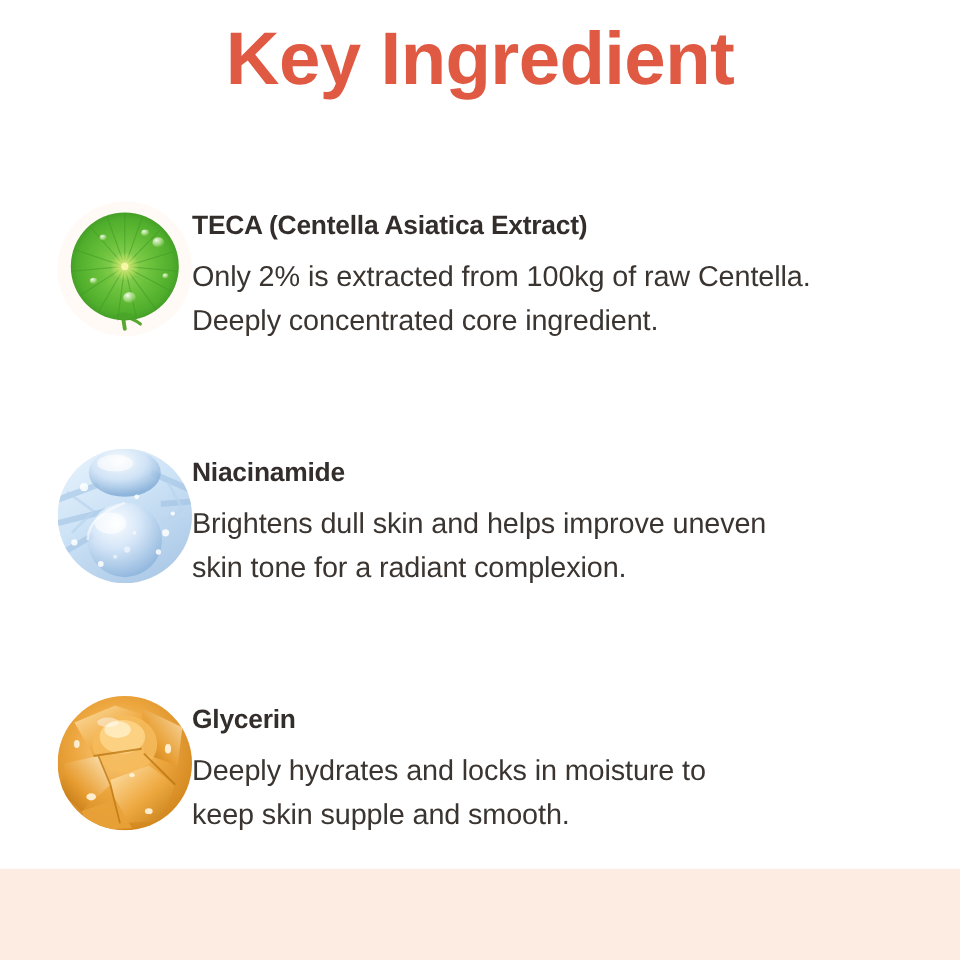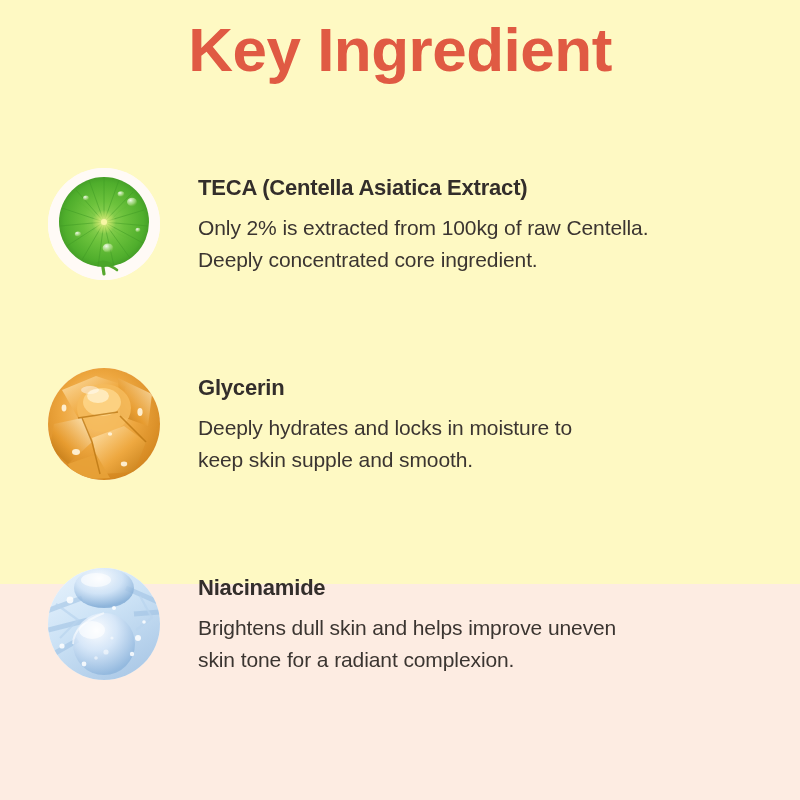--- a/index.html
+++ b/index.html
@@ -9,22 +9,22 @@
   body {
     width: 800px;
     height: 800px;
     background: #fdece2;
     font-family: "Liberation Sans", sans-serif;
     overflow: hidden;
   }
   .page {
     position: relative;
     width: 800px;
-    height: 584px;
-    background: #fef9c3;
+    height: 724px;
+    background: #ffffff;
     box-sizing: border-box;
   }
   .title {
     position: absolute;
     top: 14px;
     left: 0;
     width: 800px;
     text-align: center;
     font-size: 62px;
     font-weight: bold;
@@ -60,34 +60,33 @@
     position: relative;
     background: #fffaf6;
   }
   .thumb svg {
     display: block;
     width: 112px;
     height: 112px;
   }
   .text-col {
     flex: 1 1 auto;
-    margin-left: 38px;
     padding-top: 6px;
     padding-right: 25px;
   }
   .ing-name {
     font-size: 22px;
     font-weight: bold;
     color: #332e2b;
     line-height: 1.3;
     margin-bottom: 9px;
     letter-spacing: -0.2px;
   }
   .ing-desc {
-    font-size: 21px;
+    font-size: 24px;
     color: #3b3531;
     line-height: 1.55;
     letter-spacing: -0.1px;
     max-width: 520px;
   }
   .ing-desc .line {
     display: block;
   }
 </style>
 </head>
@@ -159,20 +158,84 @@
             <ellipse cx="90" cy="62" rx="2.6" ry="2.2" fill="url(#dropGrad)"></ellipse>
             <circle cx="56" cy="54" r="45" fill="none" stroke="#ffffff" stroke-width="0"></circle>
           </svg>
         </div>
       </div>
       <div class="text-col">
         <div class="ing-name">TECA (Centella Asiatica Extract)</div>
         <div class="ing-desc">
           <span class="line">Only 2% is extracted from 100kg of raw Centella.</span>
           <span class="line">Deeply concentrated core ingredient.</span>
+        </div>
+      </div>
+    </div>
+
+    <div class="ingredient-row">
+      <div class="thumb-wrap">
+        <div class="thumb">
+          <svg viewBox="0 0 112 112" xmlns="http://www.w3.org/2000/svg">
+            <defs>
+              <linearGradient id="waterBg" x1="0%" y1="0%" x2="60%" y2="100%">
+                <stop offset="0%" stop-color="#eaf4fd"></stop>
+                <stop offset="50%" stop-color="#cde3f6"></stop>
+                <stop offset="100%" stop-color="#aecbe8"></stop>
+              </linearGradient>
+              <radialGradient id="bubbleBig" cx="38%" cy="28%" r="72%">
+                <stop offset="0%" stop-color="#ffffff" stop-opacity="0.95"></stop>
+                <stop offset="45%" stop-color="#dceafa" stop-opacity="0.8"></stop>
+                <stop offset="100%" stop-color="#8fb6dd" stop-opacity="0.85"></stop>
+              </radialGradient>
+              <radialGradient id="bubbleTop" cx="42%" cy="26%" r="70%">
+                <stop offset="0%" stop-color="#ffffff" stop-opacity="0.9"></stop>
+                <stop offset="55%" stop-color="#cfe2f6" stop-opacity="0.75"></stop>
+                <stop offset="100%" stop-color="#7ea9d4" stop-opacity="0.8"></stop>
+              </radialGradient>
+            </defs>
+            <rect width="112" height="112" fill="url(#waterBg)"></rect>
+            <g stroke="#9dc0e2" stroke-width="5" fill="none" opacity="0.55">
+              <path d="M-4 44 L34 30"></path>
+              <path d="M0 62 L40 52"></path>
+              <path d="M2 88 L30 72"></path>
+              <path d="M78 20 L110 34"></path>
+              <path d="M86 46 L112 44"></path>
+            </g>
+            <g stroke="#b9d4ee" stroke-width="2.2" fill="none" opacity="0.7">
+              <path d="M8 36 L30 52 L12 70"></path>
+              <path d="M92 28 L104 50 L88 62"></path>
+            </g>
+            <ellipse cx="56" cy="20" rx="30" ry="20" fill="url(#bubbleTop)"></ellipse>
+            <ellipse cx="48" cy="12" rx="15" ry="7" fill="#ffffff" opacity="0.6"></ellipse>
+            <circle cx="56" cy="76" r="31" fill="url(#bubbleBig)"></circle>
+            <ellipse cx="44" cy="62" rx="13" ry="9" fill="#ffffff" opacity="0.62"></ellipse>
+            <path d="M56 45 q-31 12 -31 31" stroke="#ffffff" stroke-width="2" fill="none" opacity="0.55"></path>
+            <g fill="#ffffff" opacity="0.85">
+              <circle cx="22" cy="32" r="3.4"></circle>
+              <circle cx="90" cy="70" r="3"></circle>
+              <circle cx="84" cy="86" r="2.2"></circle>
+              <circle cx="14" cy="78" r="2.6"></circle>
+              <circle cx="66" cy="40" r="2"></circle>
+              <circle cx="36" cy="96" r="2.4"></circle>
+              <circle cx="96" cy="54" r="1.8"></circle>
+            </g>
+            <g fill="#ffffff" opacity="0.55">
+              <circle cx="58" cy="84" r="2.6"></circle>
+              <circle cx="48" cy="90" r="1.8"></circle>
+              <circle cx="64" cy="70" r="1.6"></circle>
+            </g>
+          </svg>
+        </div>
+      </div>
+      <div class="text-col">
+        <div class="ing-name">Niacinamide</div>
+        <div class="ing-desc">
+          <span class="line">Brightens dull skin and helps improve uneven</span>
+          <span class="line">skin tone for a radiant complexion.</span>
         </div>
       </div>
     </div>
 
     <div class="ingredient-row">
       <div class="thumb-wrap">
         <div class="thumb">
           <svg viewBox="0 0 112 112" xmlns="http://www.w3.org/2000/svg">
             <defs>
               <radialGradient id="amberBg" cx="45%" cy="38%" r="75%">
@@ -219,78 +282,14 @@
       </div>
       <div class="text-col">
         <div class="ing-name">Glycerin</div>
         <div class="ing-desc">
           <span class="line">Deeply hydrates and locks in moisture to</span>
           <span class="line">keep skin supple and smooth.</span>
         </div>
       </div>
     </div>
 
-    <div class="ingredient-row">
-      <div class="thumb-wrap">
-        <div class="thumb">
-          <svg viewBox="0 0 112 112" xmlns="http://www.w3.org/2000/svg">
-            <defs>
-              <linearGradient id="waterBg" x1="0%" y1="0%" x2="60%" y2="100%">
-                <stop offset="0%" stop-color="#eaf4fd"></stop>
-                <stop offset="50%" stop-color="#cde3f6"></stop>
-                <stop offset="100%" stop-color="#aecbe8"></stop>
-              </linearGradient>
-              <radialGradient id="bubbleBig" cx="38%" cy="28%" r="72%">
-                <stop offset="0%" stop-color="#ffffff" stop-opacity="0.95"></stop>
-                <stop offset="45%" stop-color="#dceafa" stop-opacity="0.8"></stop>
-                <stop offset="100%" stop-color="#8fb6dd" stop-opacity="0.85"></stop>
-              </radialGradient>
-              <radialGradient id="bubbleTop" cx="42%" cy="26%" r="70%">
-                <stop offset="0%" stop-color="#ffffff" stop-opacity="0.9"></stop>
-                <stop offset="55%" stop-color="#cfe2f6" stop-opacity="0.75"></stop>
-                <stop offset="100%" stop-color="#7ea9d4" stop-opacity="0.8"></stop>
-              </radialGradient>
-            </defs>
-            <rect width="112" height="112" fill="url(#waterBg)"></rect>
-            <g stroke="#9dc0e2" stroke-width="5" fill="none" opacity="0.55">
-              <path d="M-4 44 L34 30"></path>
-              <path d="M0 62 L40 52"></path>
-              <path d="M2 88 L30 72"></path>
-              <path d="M78 20 L110 34"></path>
-              <path d="M86 46 L112 44"></path>
-            </g>
-            <g stroke="#b9d4ee" stroke-width="2.2" fill="none" opacity="0.7">
-              <path d="M8 36 L30 52 L12 70"></path>
-              <path d="M92 28 L104 50 L88 62"></path>
-            </g>
-            <ellipse cx="56" cy="20" rx="30" ry="20" fill="url(#bubbleTop)"></ellipse>
-            <ellipse cx="48" cy="12" rx="15" ry="7" fill="#ffffff" opacity="0.6"></ellipse>
-            <circle cx="56" cy="76" r="31" fill="url(#bubbleBig)"></circle>
-            <ellipse cx="44" cy="62" rx="13" ry="9" fill="#ffffff" opacity="0.62"></ellipse>
-            <path d="M56 45 q-31 12 -31 31" stroke="#ffffff" stroke-width="2" fill="none" opacity="0.55"></path>
-            <g fill="#ffffff" opacity="0.85">
-              <circle cx="22" cy="32" r="3.4"></circle>
-              <circle cx="90" cy="70" r="3"></circle>
-              <circle cx="84" cy="86" r="2.2"></circle>
-              <circle cx="14" cy="78" r="2.6"></circle>
-              <circle cx="66" cy="40" r="2"></circle>
-              <circle cx="36" cy="96" r="2.4"></circle>
-              <circle cx="96" cy="54" r="1.8"></circle>
-            </g>
-            <g fill="#ffffff" opacity="0.55">
-              <circle cx="58" cy="84" r="2.6"></circle>
-              <circle cx="48" cy="90" r="1.8"></circle>
-              <circle cx="64" cy="70" r="1.6"></circle>
-            </g>
-          </svg>
-        </div>
-      </div>
-      <div class="text-col">
-        <div class="ing-name">Niacinamide</div>
-        <div class="ing-desc">
-          <span class="line">Brightens dull skin and helps improve uneven</span>
-          <span class="line">skin tone for a radiant complexion.</span>
-        </div>
-      </div>
-    </div>
-
   </div>
 </div>
 
 </body></html>

